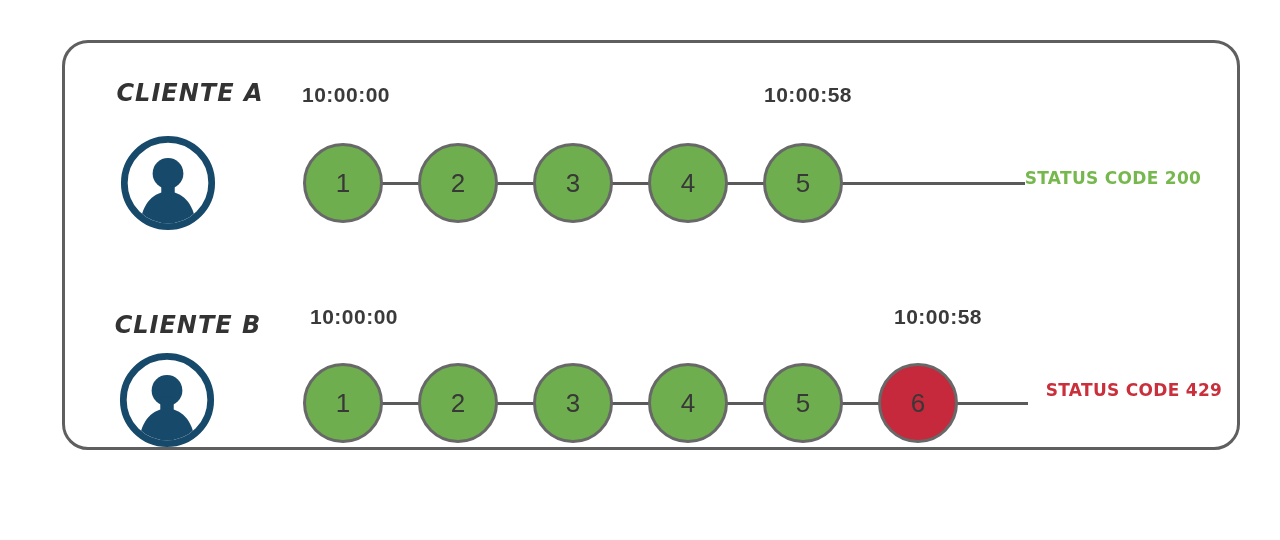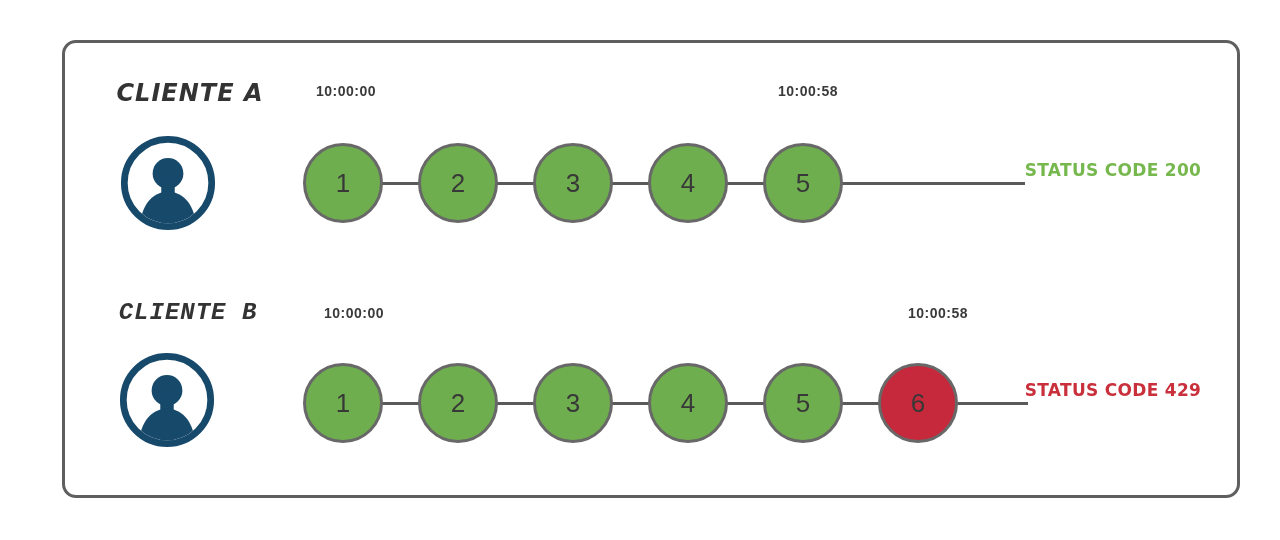--- a/index.html
+++ b/index.html
@@ -16,54 +16,54 @@
   * { margin: 0; padding: 0; box-sizing: border-box; }
   html, body { background: #ffffff; }
   body {
     width: 1280px; height: 540px;
     font-family: "Liberation Sans", sans-serif;
     position: relative; overflow: hidden;
   }
   .outer-box {
     position: absolute;
     left: 62px; top: 40px;
-    width: 1178px; height: 458px;
+    width: 1178px; height: 410px;
     border: 3px solid var(--box-border);
-    border-radius: 14px;
+    border-radius: 26px;
     background: #ffffff;
   }
   .client-row { position: absolute; inset: 0; }
 
   .client-label {
     position: absolute;
     width: 190px;
     text-align: center;
     font-family: "DejaVu Sans", sans-serif;
     font-weight: bold;
     font-style: italic;
     font-size: 24px;
     letter-spacing: 1px;
     color: #333333;
     white-space: nowrap;
   }
   .row-a .client-label { left: 30px; top: 36px; }
-  .row-b .client-label { left: 28px; top: 256px; font-family: Liberation Mono, monospace; }
+  .row-b .client-label { left: 28px; top: 268px; }
 
   .avatar { position: absolute; width: 96px; height: 96px; }
   .row-a .avatar { left: 55px; top: 92px; }
   .row-b .avatar { left: 54px; top: 309px; }
   .avatar svg { width: 100%; height: 100%; display: block; }
 
   .time-label {
     position: absolute;
     width: 130px;
     text-align: center;
     font-family: "Liberation Sans", sans-serif;
     font-weight: bold;
-    font-size: 14px;
+    font-size: 21px;
     color: var(--text-dark);
     letter-spacing: 0.5px;
     white-space: nowrap;
   }
   .row-a .time-start { left: 216px; top: 40px; }
   .row-a .time-end   { left: 678px; top: 40px; }
   .row-b .time-start { left: 224px; top: 262px; }
   .row-b .time-end   { left: 808px; top: 262px; }
 
   .track-line {
@@ -91,24 +91,24 @@
     position: absolute;
     width: 180px;
     text-align: center;
     font-family: "DejaVu Sans", sans-serif;
     font-weight: bold;
     font-size: 17px;
     letter-spacing: 0.3px;
     line-height: 1.32;
     white-space: nowrap;
   }
-  .status-label.ok { color: var(--ok-text); }
+  .status-label.ok { color: var(--ok-text); margin-top: 8px; }
   .status-label.error { color: var(--error-text); }
   .row-a .status-label { left: 958px; top: 116px; }
-  .row-b .status-label { left: 958px; top: 336px; }
+  .row-b .status-label { left: 979px; top: 336px; }
 </style>
 </head>
 <body>
 
 <div class="outer-box">
 
   <section class="client-row row-a">
     <div class="client-label">CLIENTE A</div>
     <div class="avatar">
       <svg viewBox="0 0 100 100" aria-hidden="true">

